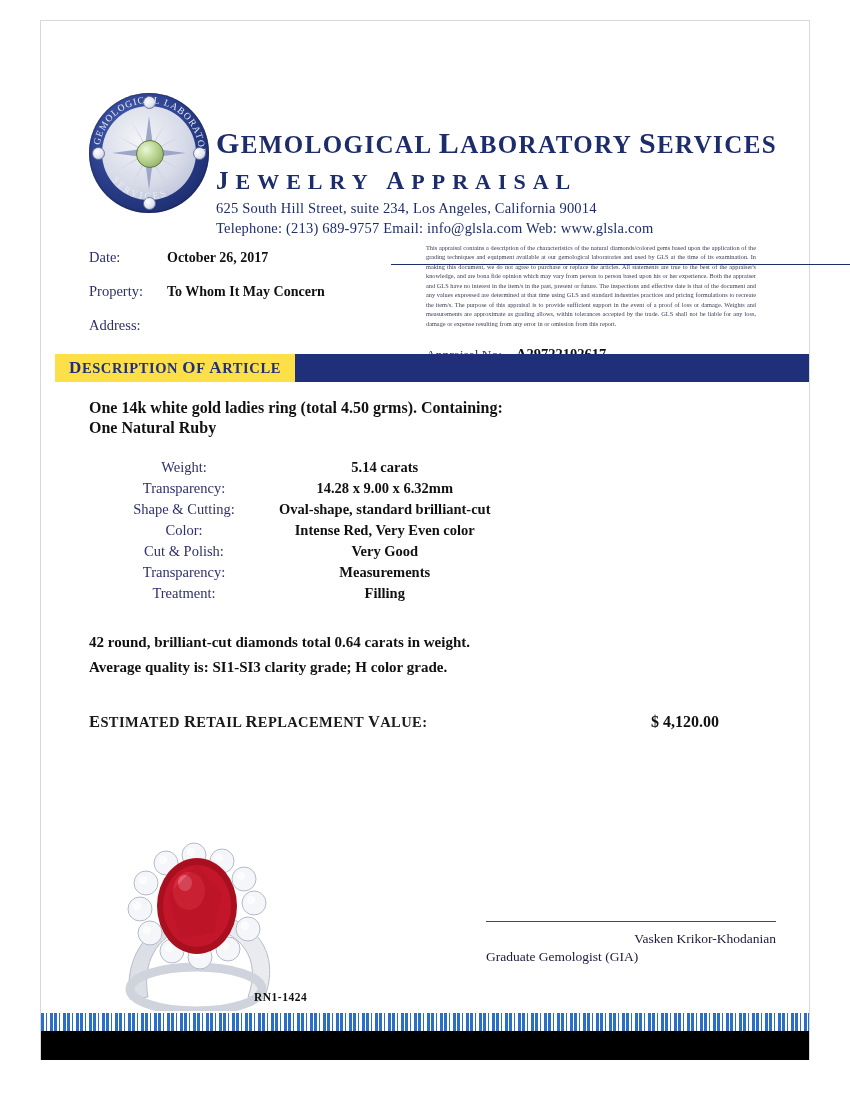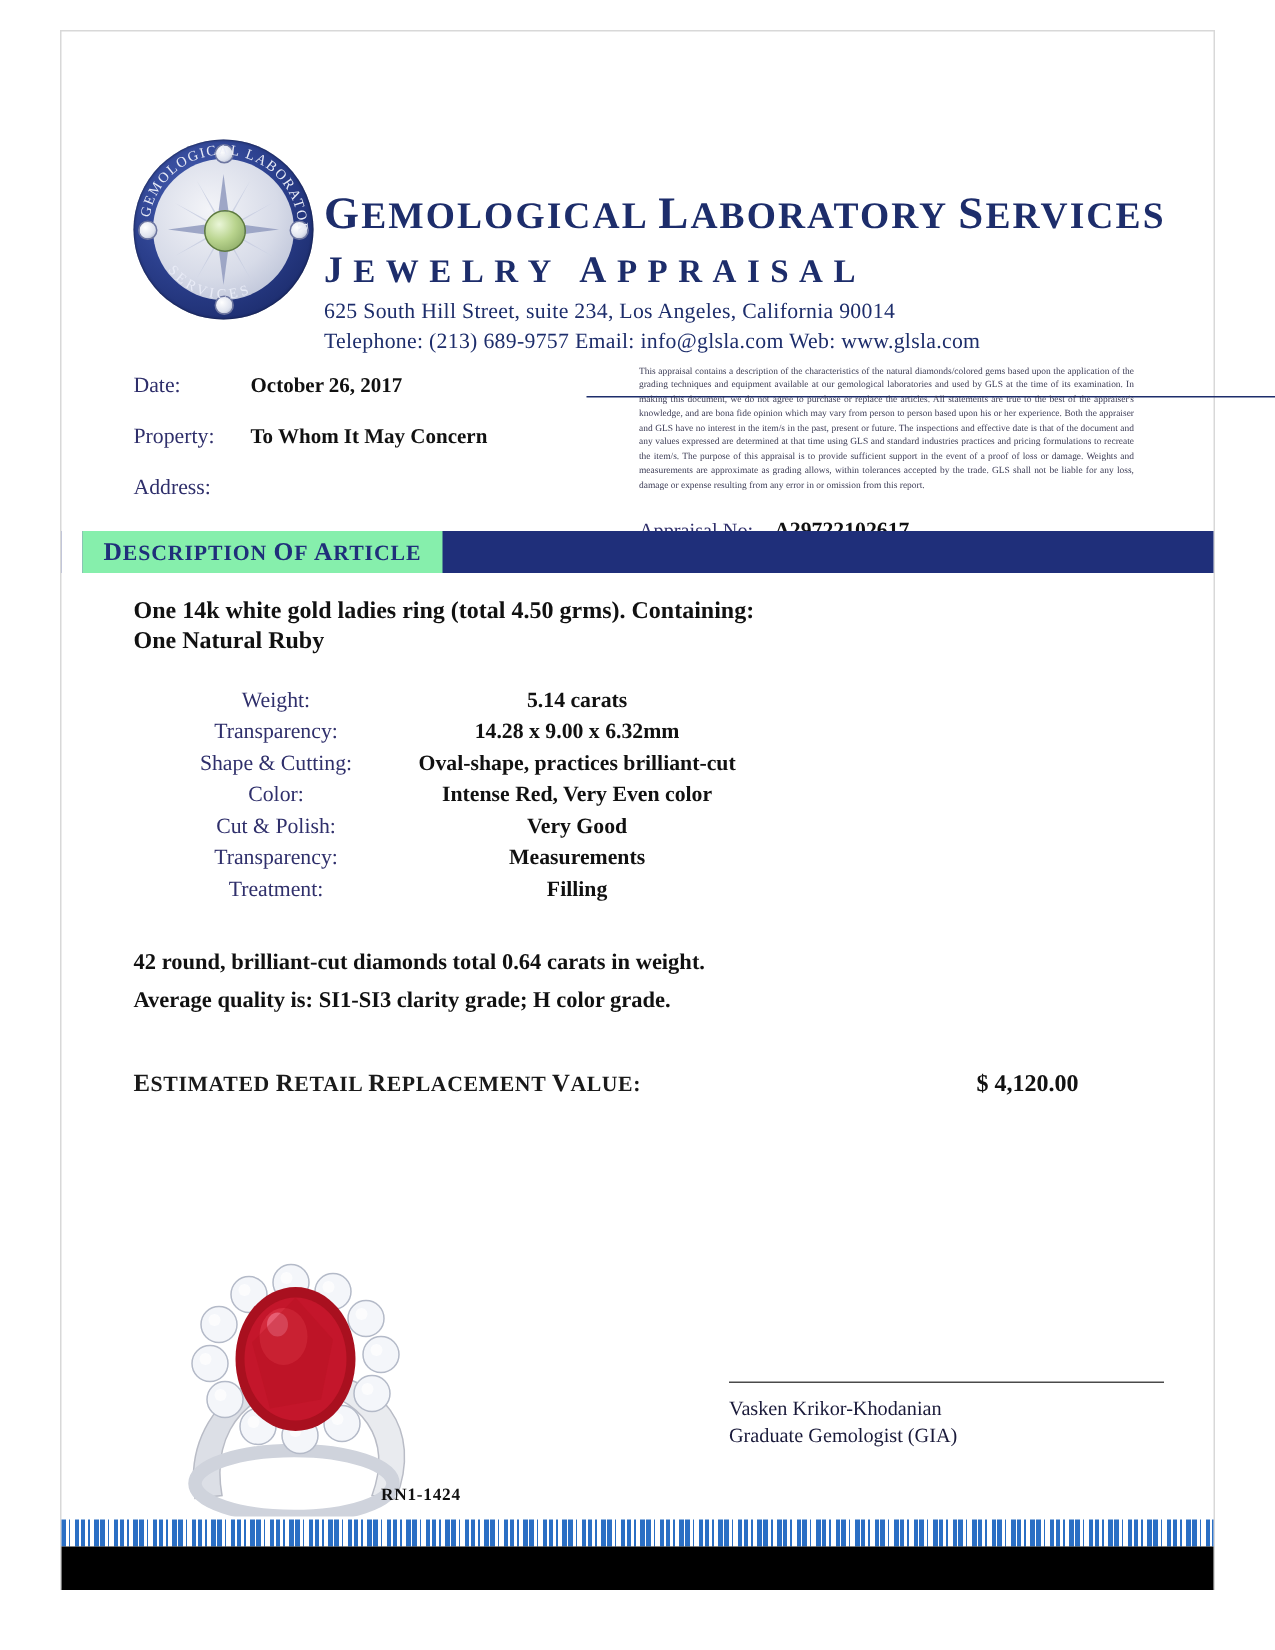--- a/index.html
+++ b/index.html
@@ -194,21 +194,21 @@
     left: 0; top: 0;
     width: 14px; height: 28px;
     background: #ffffff;
   }
   .section-title-box {
     position: absolute;
     left: 14px;
     top: 333px;
     height: 28px;
     padding: 0 14px 0 14px;
-    background: #86efac;
+    background: #fde047;
     display: flex;
     align-items: center;
   }
   .section-title {
     font-size: 14.5px;
     font-weight: bold;
     letter-spacing: 0.6px;
     color: #1f2f7a;
   }
   .section-title .cap { font-size: 17px; }
@@ -303,20 +303,21 @@
   .sign-rule {
     width: 290px;
     height: 1px;
     background: #4a4a4a;
     margin-bottom: 9px;
   }
   .sign-name {
     font-size: 13.5px;
     color: #1a1a3a;
     margin-bottom: 2px;
+    text-align: right;
   }
   .sign-title {
     font-size: 13.5px;
     color: #1a1a3a;
   }
 
   
   .footer-barcode {
     position: absolute;
     left: 0;
@@ -440,21 +441,21 @@
           <tr>
             <td class="spec-key">Weight:</td>
             <td class="spec-val">5.14 carats</td>
           </tr>
           <tr>
             <td class="spec-key">Transparency:</td>
             <td class="spec-val">14.28 x 9.00 x 6.32mm</td>
           </tr>
           <tr>
             <td class="spec-key">Shape &amp; Cutting:</td>
-            <td class="spec-val">Oval-shape, practices brilliant-cut</td>
+            <td class="spec-val">Oval-shape, standard brilliant-cut</td>
           </tr>
           <tr>
             <td class="spec-key">Color:</td>
             <td class="spec-val">Intense Red, Very Even color</td>
           </tr>
           <tr>
             <td class="spec-key">Cut  &amp;  Polish:</td>
             <td class="spec-val">Very Good</td>
           </tr>
           <tr>

